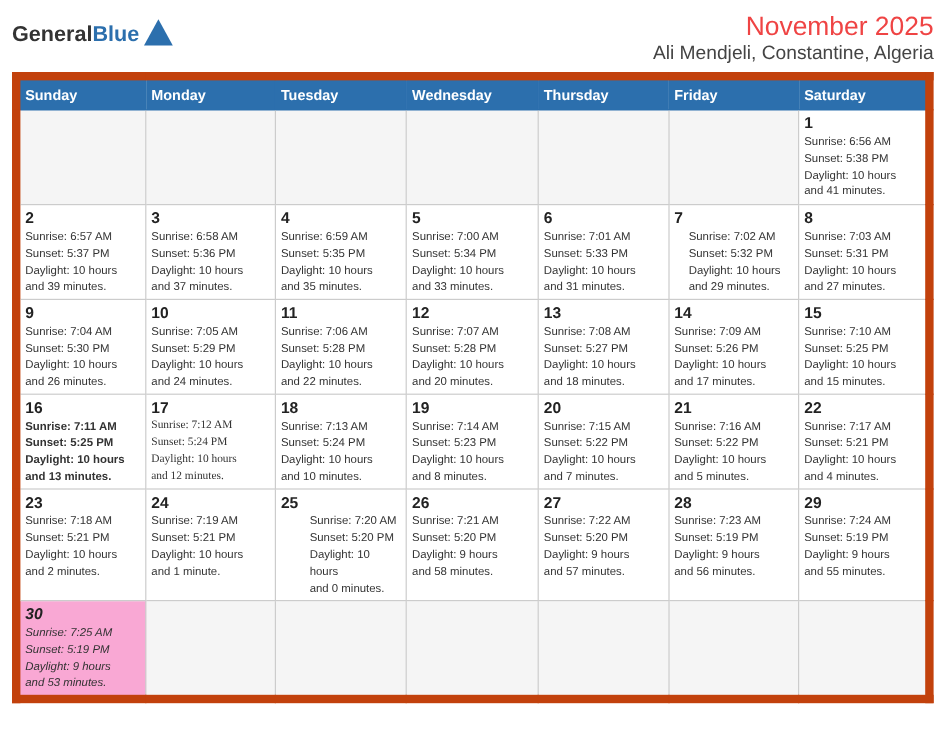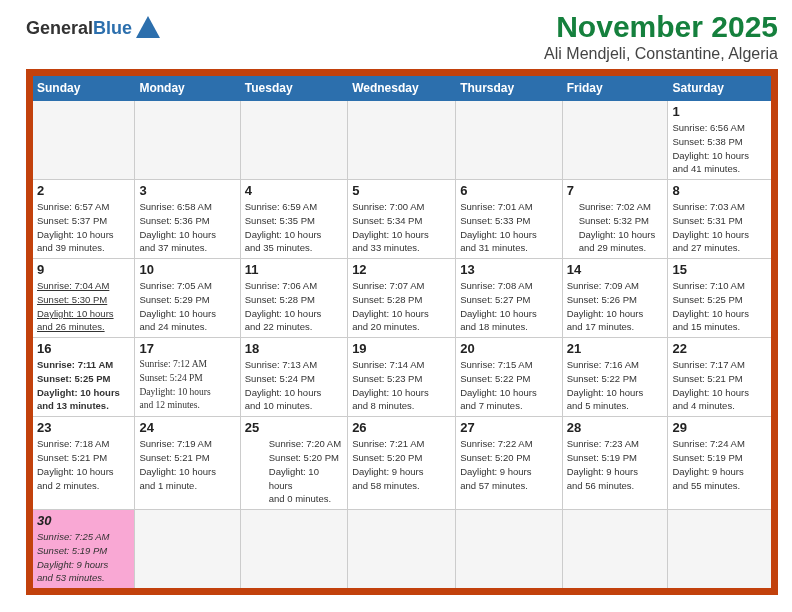--- a/index.html
+++ b/index.html
@@ -6,21 +6,21 @@
     body {
       font-family: Arial, sans-serif;
       background: #fff;
       width: 792px;
       height: 612px;
       overflow: hidden;
     }
     .page {
       width: 792px;
       min-height: 612px;
-      padding: 10px 14px 10px 26px;
+      padding: 10px 14px 10px 10px;
       background: #fff;
     }
     .header {
       display: flex;
       align-items: flex-start;
       justify-content: space-between;
       margin-bottom: 6px;
     }
     .logo {
       display: flex;
@@ -38,23 +38,23 @@
     }
     .logo-icon {
       width: 28px;
       height: 28px;
       margin-left: 2px;
     }
     .title-block {
       text-align: right;
     }
     .title-block h1 {
-      font-size: 30px;
-      font-weight: bold;
-      color: #15803d;
+      font-size: 22px;
+      font-weight: normal;
+      color: #ef4444;
       line-height: 1.1;
     }
     .title-block p {
       font-size: 16px;
       color: #444;
       margin-top: 2px;
     }
     .calendar {
       width: 100%;
       border-collapse: collapse;
@@ -196,21 +196,21 @@
             <span class="day-num">8</span>
             <div class="day-info" style="white-space: pre-line;">Sunrise: 7:03 AM
 Sunset: 5:31 PM
 Daylight: 10 hours
 and 27 minutes.</div>
           </td>
         </tr>
         <tr>
           <td>
             <span class="day-num">9</span>
-            <div class="day-info" style="white-space: pre-line; text-decoration: underline;">Sunrise: 7:04 AM
+            <div class="day-info" style="white-space: pre-line;">Sunrise: 7:04 AM
 Sunset: 5:30 PM
 Daylight: 10 hours
 and 26 minutes.</div>
           </td>
           <td>
             <span class="day-num">10</span>
             <div class="day-info" style="white-space: pre-line;">Sunrise: 7:05 AM
 Sunset: 5:29 PM
 Daylight: 10 hours
 and 24 minutes.</div>

